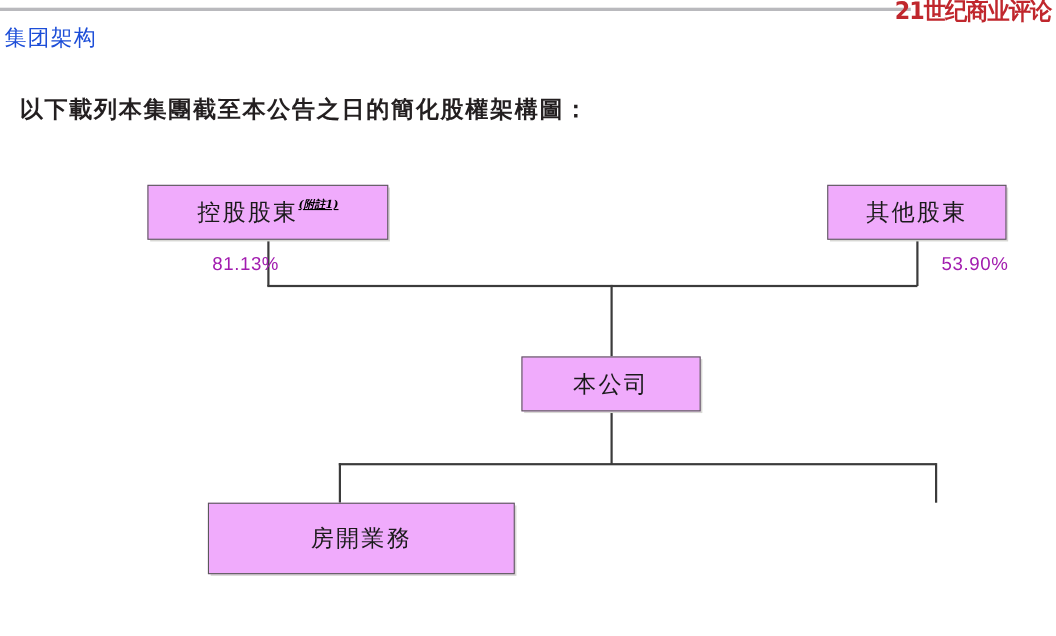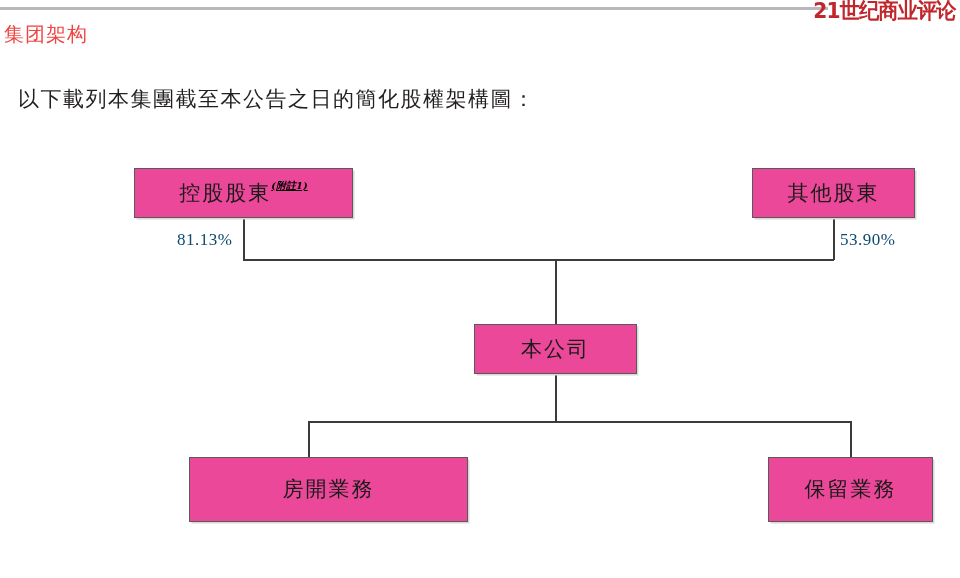--- a/index.html
+++ b/index.html
@@ -39,53 +39,53 @@
     transform: scaleX(0.92);
     transform-origin: right top;
   }
 
   #page-title {
     position: absolute;
     left: 4px;
     top: 20px;
     font-family: "DejaVu Sans", sans-serif;
     font-size: 20px;
-    color: #ef4444;
+    color: #1d4ed8;
     letter-spacing: 1px;
     line-height: 28px;
   }
 
   
   #intro-text {
     position: absolute;
     left: 18px;
     top: 84px;
     font-family: "DejaVu Serif", serif;
-    font-weight: normal;
+    font-weight: bold;
     font-size: 21px;
     color: #231f20;
     letter-spacing: 1.5px;
     line-height: 30px;
     white-space: nowrap;
   }
 
   
   #org-chart {
     position: absolute;
     left: 0;
     top: 0;
     width: 960px;
     height: 578px;
   }
 
   .node-box {
     position: absolute;
     box-sizing: border-box;
     border: 1.5px solid #5a5a5a;
-    background: #ec4899;
+    background: #f0abfc;
     box-shadow: 2px 2px 0 -0.5px #d8d8d4;
     display: flex;
     align-items: center;
     justify-content: center;
   }
   .node-label {
     font-family: "DejaVu Serif", serif;
     font-size: 21px;
     color: #1a1a1a;
     letter-spacing: 2px;
@@ -128,25 +128,26 @@
 
   
   #line-company-down { left: 555px; top: 374px; height: 48px; }
   #line-bottom-bar   { left: 308px; top: 421px; width: 543px; }
   #line-to-property  { left: 308px; top: 421px; height: 36px; }
   #line-to-retained  { left: 850px; top: 421px; height: 36px; }
 
   
   .pct-label {
     position: absolute;
-    font-family: Liberation Serif, serif;
+    font-family: Liberation Sans, sans-serif;
     font-size: 17px;
-    color: #0c4a6e;
+    color: #a21caf;
     letter-spacing: 0.5px;
     white-space: nowrap;
+    margin-left: 16px;
   }
   #pct-controlling { left: 177px; top: 230px; }
   #pct-other       { left: 840px; top: 230px; }
 </style>
 </head>
 <body>
 
 <div id="top-rule"></div>
 <div id="brand-logo">21世纪商业评论</div>
 <div id="page-title">集团架构</div>
@@ -178,17 +179,14 @@
   </div>
 
   <div class="node-box" id="box-company">
     <span class="node-label">本公司</span>
   </div>
 
   <div class="node-box" id="box-property">
     <span class="node-label">房開業務</span>
   </div>
 
-  <div class="node-box" id="box-retained">
-    <span class="node-label">保留業務</span>
-  </div>
 
 </div>
 
 </body></html>

